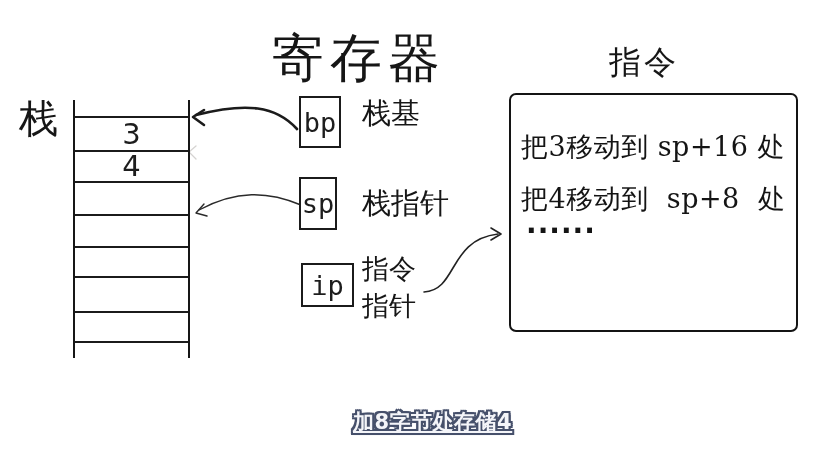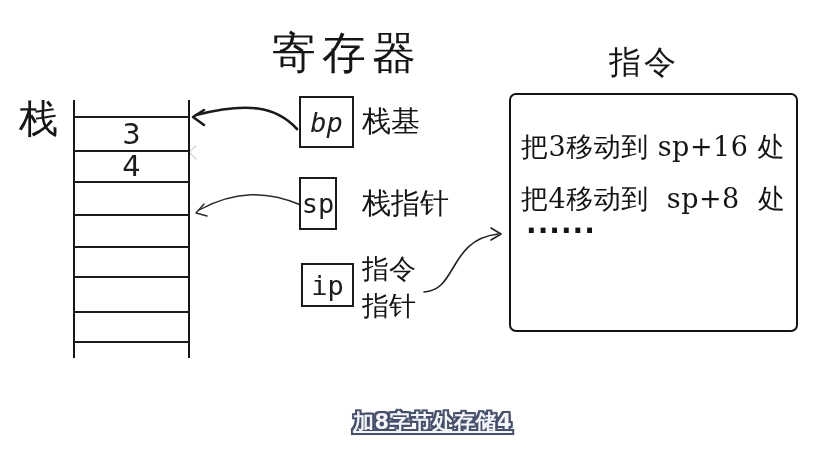--- a/index.html
+++ b/index.html
@@ -4,21 +4,21 @@
 <style>
   html,body { margin:0; padding:0; background:#fff; }
   .canvas {
     position:relative; width:824px; height:459px; background:#ffffff;
     font-family:"DejaVu Sans", sans-serif; color:#1b1b1b; overflow:hidden;
   }
   .arrows { position:absolute; left:0; top:0; width:824px; height:459px; pointer-events:none; }
 
   
   .title-registers {
-    position:absolute; left:272px; top:24px; font-size:44px; letter-spacing:6px;
+    position:absolute; left:272px; top:24px; font-size:52px; letter-spacing:6px;
     font-family:Liberation Mono, monospace; color:#161616;text-align:center;
   }
   .title-instructions {
     position:absolute; left:609px; top:41px; font-size:32px; letter-spacing:3px;
     font-family:"DejaVu Serif", serif; color:#161616;
   }
   .stack-label {
     position:absolute; left:19px; top:92px; font-size:39px;
     font-family:"DejaVu Serif", serif; color:#161616;
   }
@@ -40,28 +40,28 @@
   .r3 { height:32px; } .r4 { height:30px; } .r5 { height:35px; }
   .r6 { height:30px; }
   .r-overhang { height:15px; }
 
   
   .reg-box {
     position:absolute; box-sizing:border-box; border:2px solid #1b1b1b; background:#fff;
     display:flex; align-items:center; justify-content:center;
     font-family:"DejaVu Sans Mono", monospace; font-size:27px; color:#1d1d1d;
   }
-  .bp-box { left:299px; top:96px;  width:55px; height:52px;font-style:italic; }
+  .bp-box { left:299px; top:96px;  width:42px; height:52px; }
   .sp-box { left:299px; top:177px; width:38px; height:53px; }
   .ip-box { left:301px; top:263px; width:53px; height:44px; }
   .reg-desc {
     position:absolute; font-family:"DejaVu Serif", serif; color:#161616;
     font-size:29px; white-space:pre-line; line-height:1.15;
   }
-  .bp-desc { left:362px; top:105px; }
+  .bp-desc { left:362px; top:97px; }
   .sp-desc { left:362px; top:189px;font-family:Liberation Mono, monospace; }
   .ip-desc { left:362px; top:250px; font-size:27px; line-height:37px; }
 
   
   .instr-box {
     position:absolute; left:509px; top:93px; width:289px; height:239px;
     box-sizing:border-box; border:2.5px solid #141414; border-radius:7px; background:#fff;
   }
   .instr-line {
     position:absolute; left:10px; font-family:"DejaVu Serif", serif;

